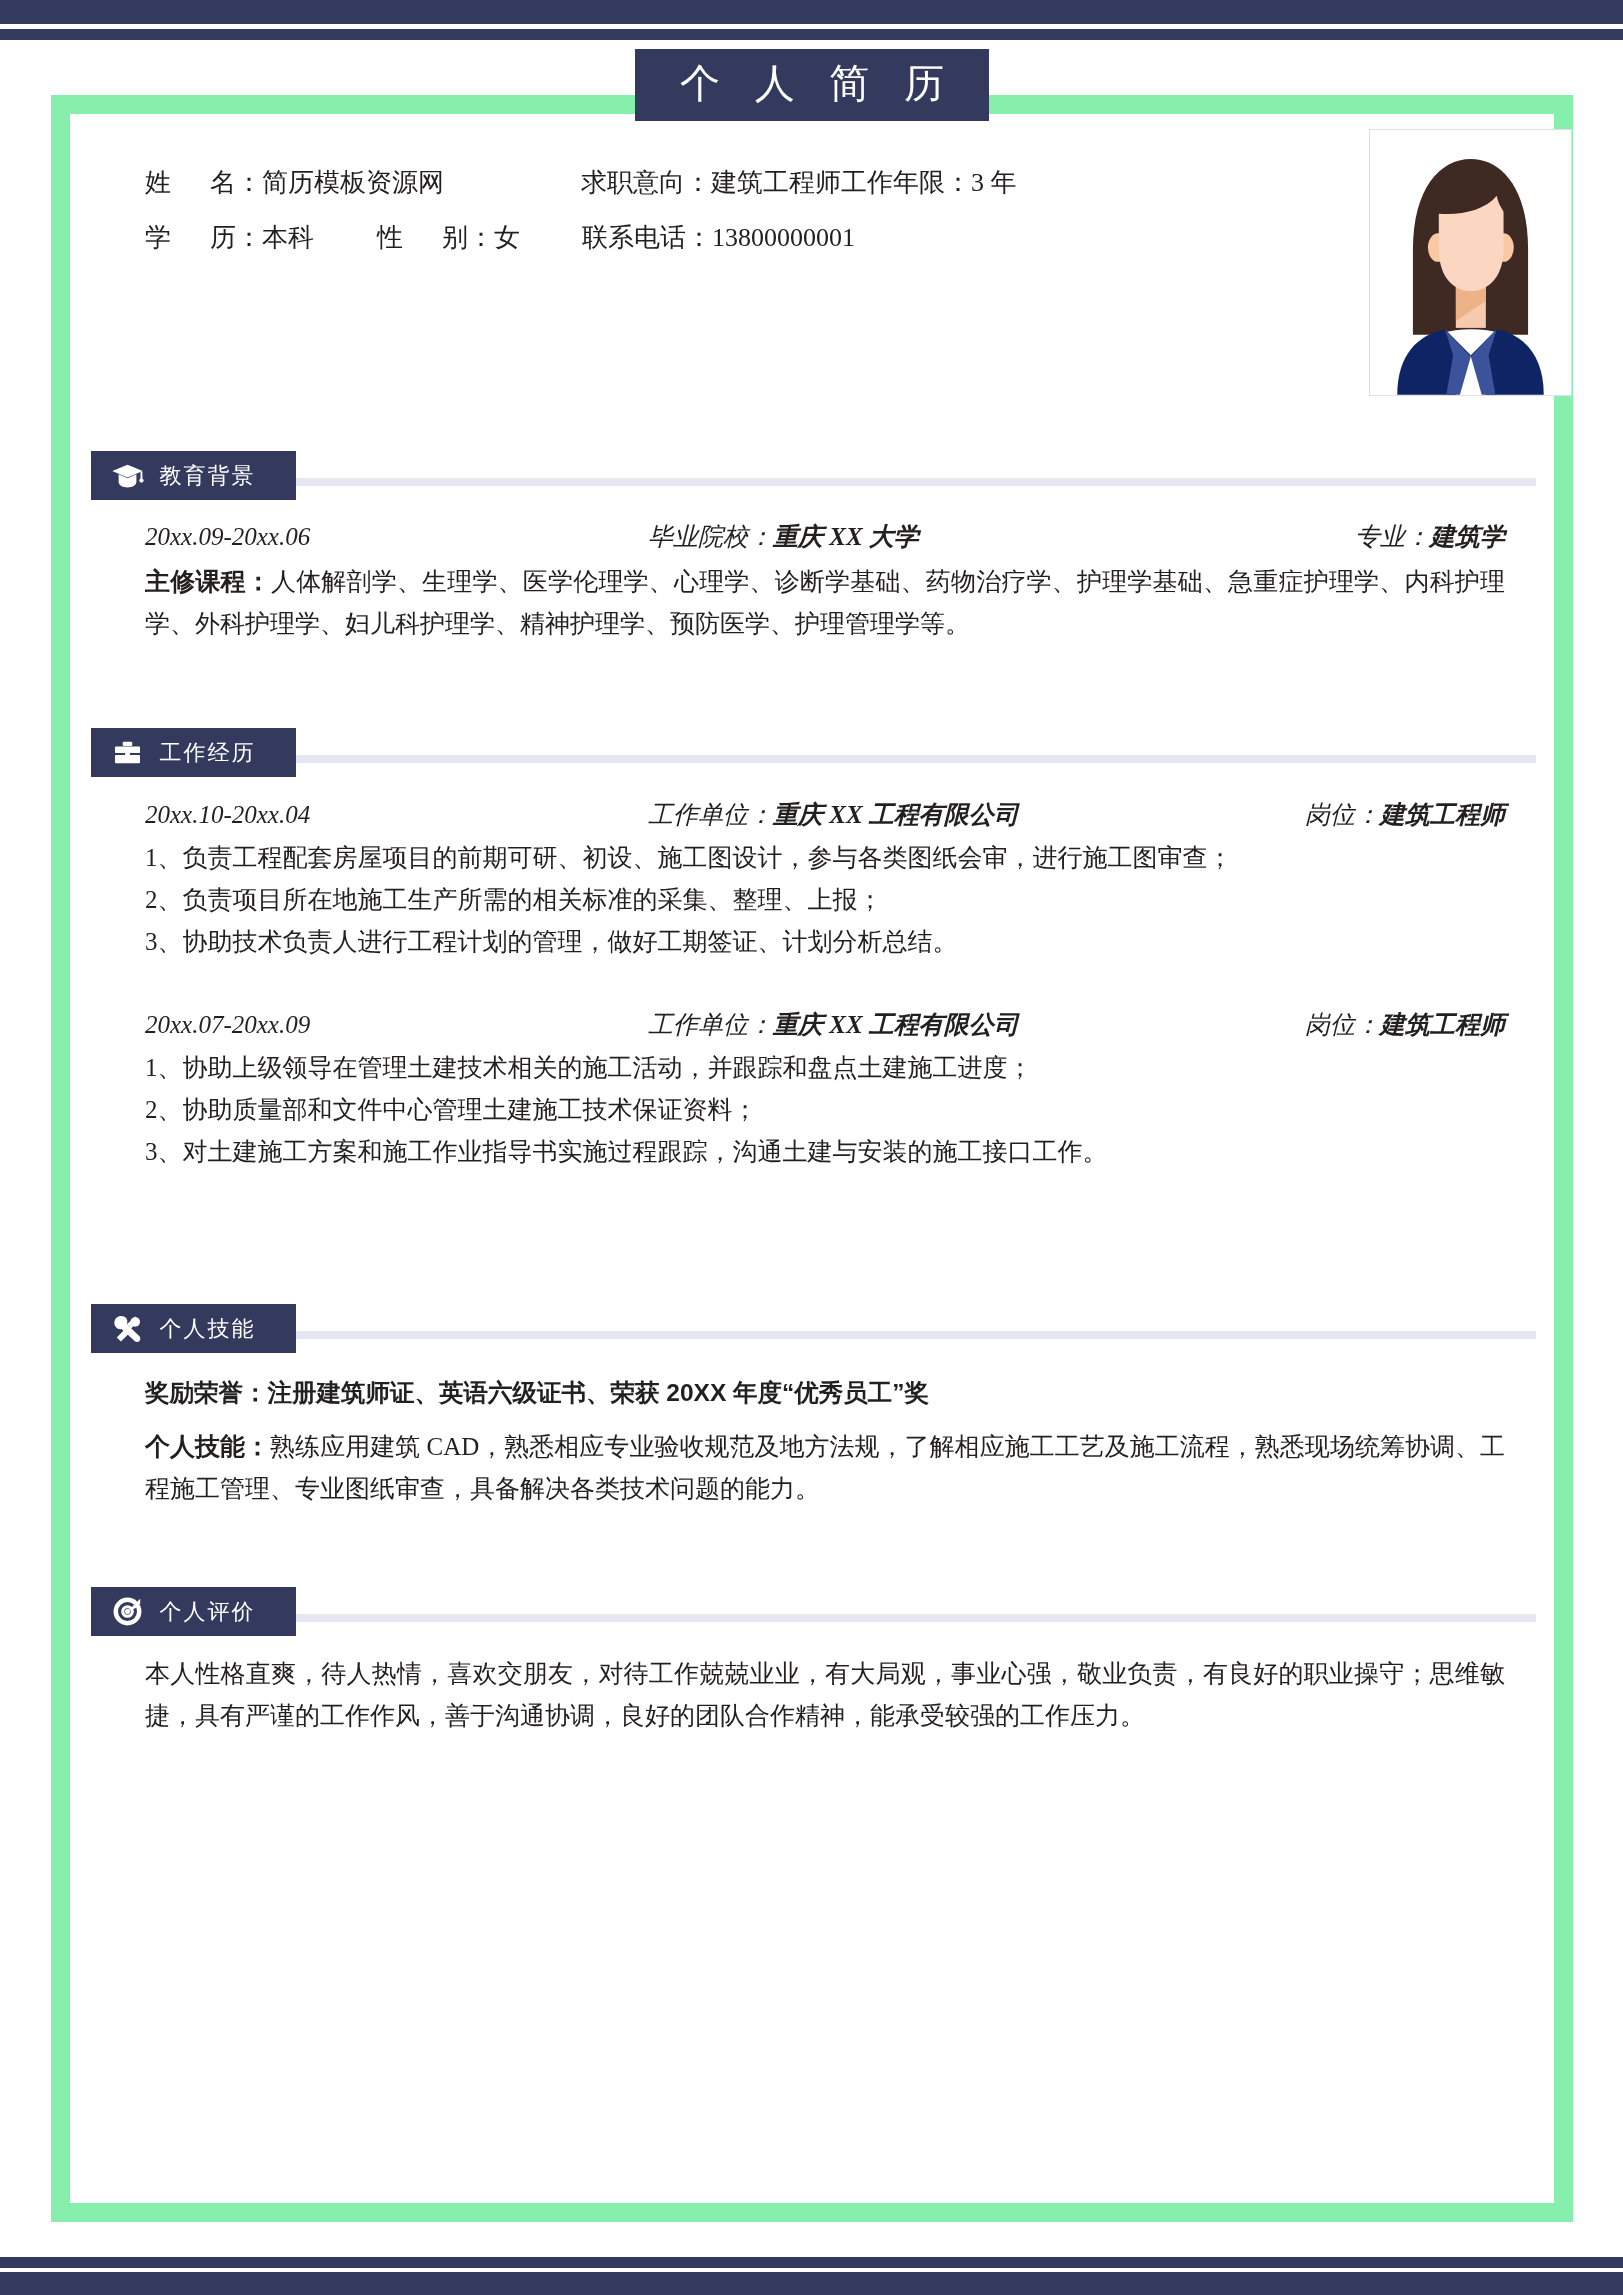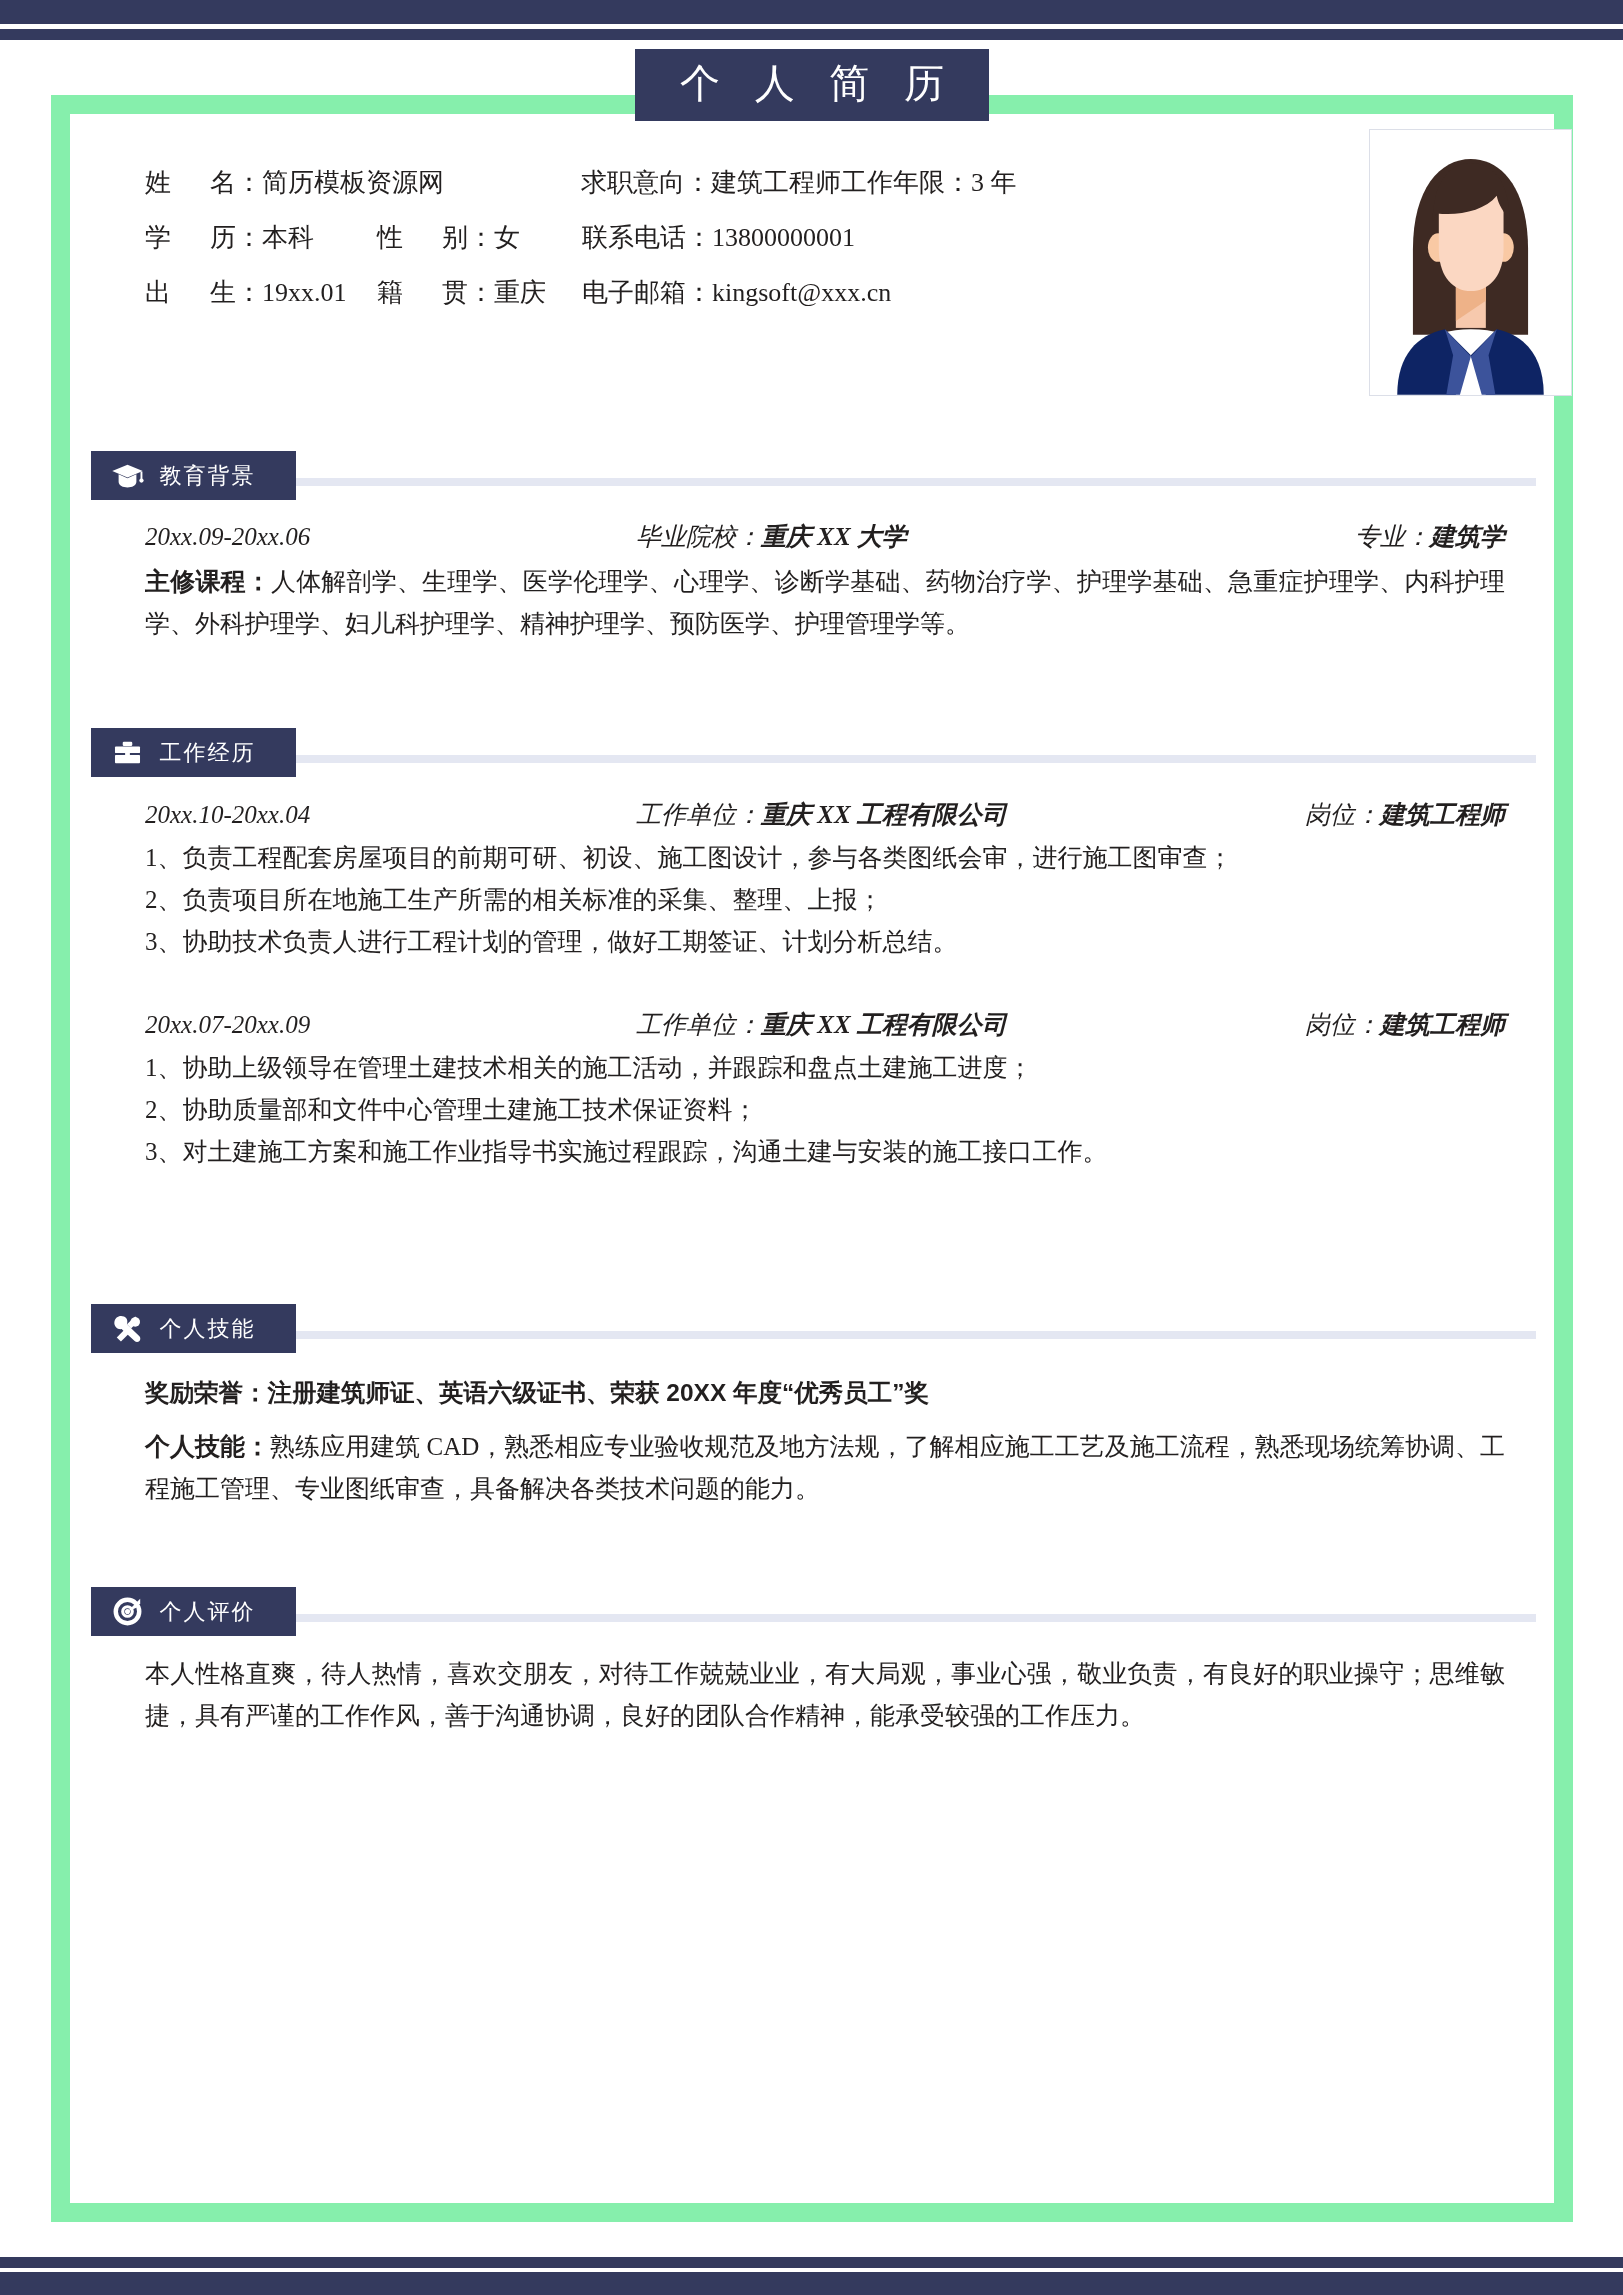--- a/index.html
+++ b/index.html
@@ -160,21 +160,21 @@
     font-size: 25px;
     line-height: 42px;
     font-family: "Liberation Serif", "DejaVu Serif", serif;
   }
   .row3 {
     display: flex;
     width: 1360px;
     font-style: italic;
   }
   .row3 .c1 { width: 491px; }
-  .row3 .c2 { flex: 1; }
+  .row3 .c2 { flex: 1; margin-left: 12px; }
   .row3 .c3 { text-align: right; white-space: nowrap; }
   .bold { font-weight: bold; }
   .sans-bold {
     font-family: "Liberation Sans", "DejaVu Sans", sans-serif;
     font-weight: bold;
   }
   .para {
     position: absolute;
     width: 1360px;
     font-size: 25px;
@@ -224,34 +224,20 @@
         <div class="info-cell c-sex">
           <span class="lbl">性      别：</span>
           <span class="val">女</span>
         </div>
         <div class="info-cell">
           <span class="lbl">联系电话：</span>
           <span class="val">13800000001</span>
         </div>
       </div>
 
-      <div class="info-row">
-        <div class="info-cell c-birth">
-          <span class="lbl">出      生：</span>
-          <span class="val">19xx.01</span>
-        </div>
-        <div class="info-cell c-home">
-          <span class="lbl">籍      贯：</span>
-          <span class="val">重庆</span>
-        </div>
-        <div class="info-cell">
-          <span class="lbl">电子邮箱：</span>
-          <span class="val">kingsoft@xxx.cn</span>
-        </div>
-      </div>
 
     </div>
 
     <div class="photo">
       <svg viewBox="0 0 295 388" width="201" height="265">
         <rect x="0" y="0" width="295" height="388" fill="#ffffff"></rect>
 
         <path d="M63 175 C63 85 103 42 148 42 C193 42 232 85 232 175 L232 300 L63 300 Z" fill="#3e2a23"></path>
 
         <rect x="126" y="215" width="44" height="75" fill="#f7c9ad"></rect>

